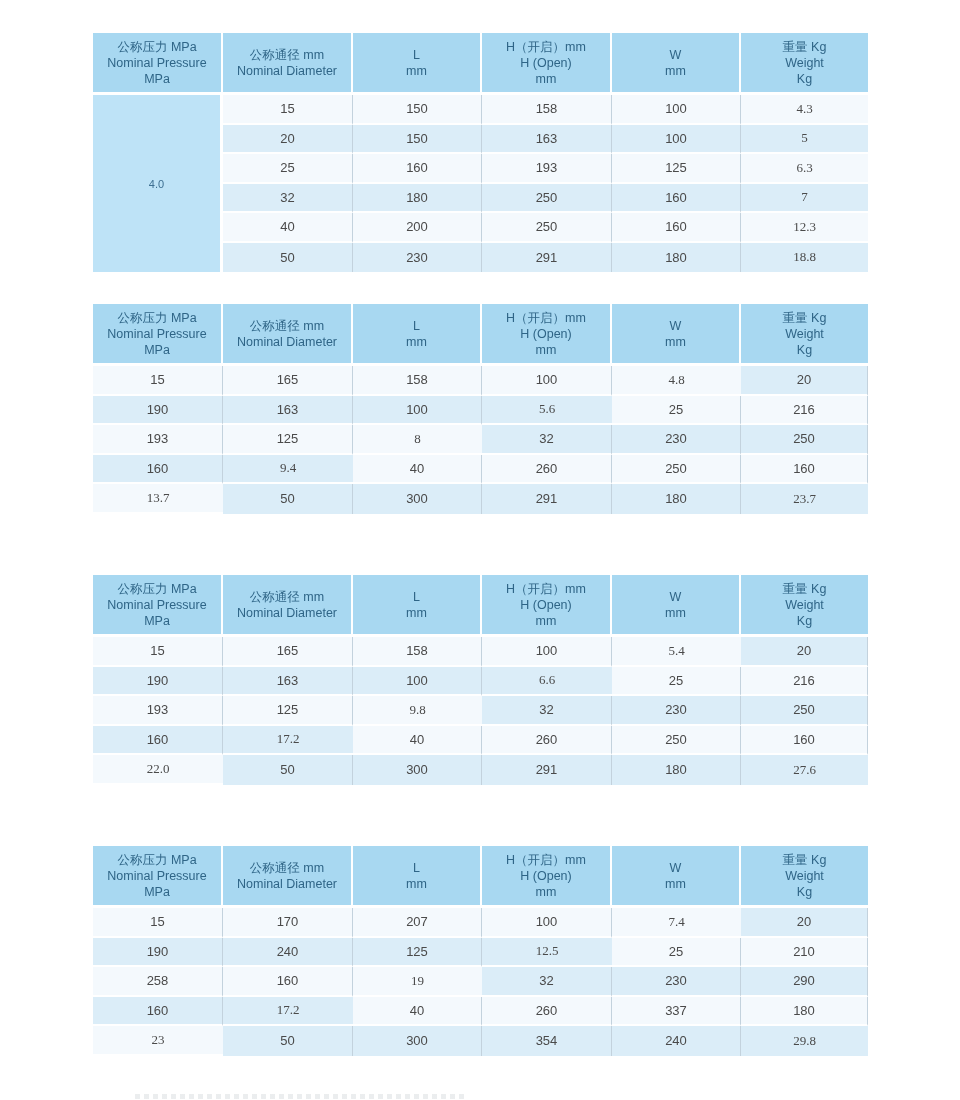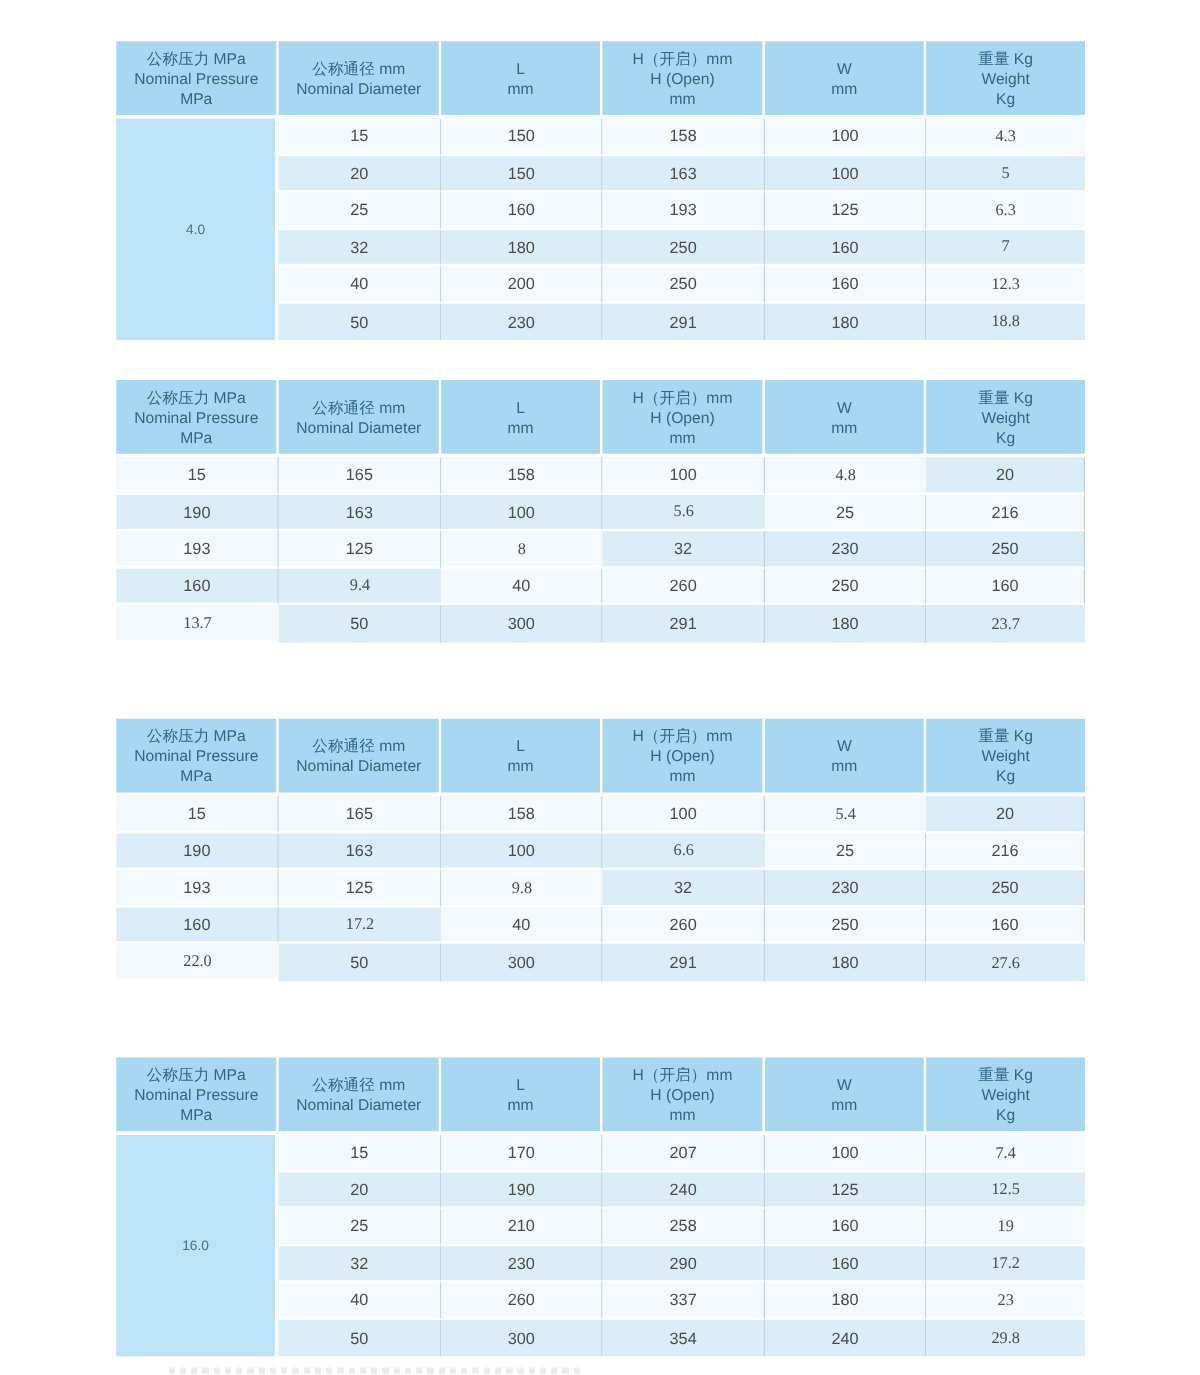--- a/index.html
+++ b/index.html
@@ -289,21 +289,20 @@
       </div>
       <div class="hcell">
         <div class="hline">W</div>
         <div class="hline">mm</div>
       </div>
       <div class="hcell last">
         <div class="hline">重量 Kg</div>
         <div class="hline">Weight</div>
         <div class="hline">Kg</div>
       </div>
-      <div class="pressure-cell">16.0</div>
       <div class="dcell row-light">15</div>
       <div class="dcell row-light">170</div>
       <div class="dcell row-light">207</div>
       <div class="dcell row-light">100</div>
       <div class="dcell row-light lastcol">7.4</div>
       <div class="dcell row-alt">20</div>
       <div class="dcell row-alt">190</div>
       <div class="dcell row-alt">240</div>
       <div class="dcell row-alt">125</div>
       <div class="dcell row-alt lastcol">12.5</div>

